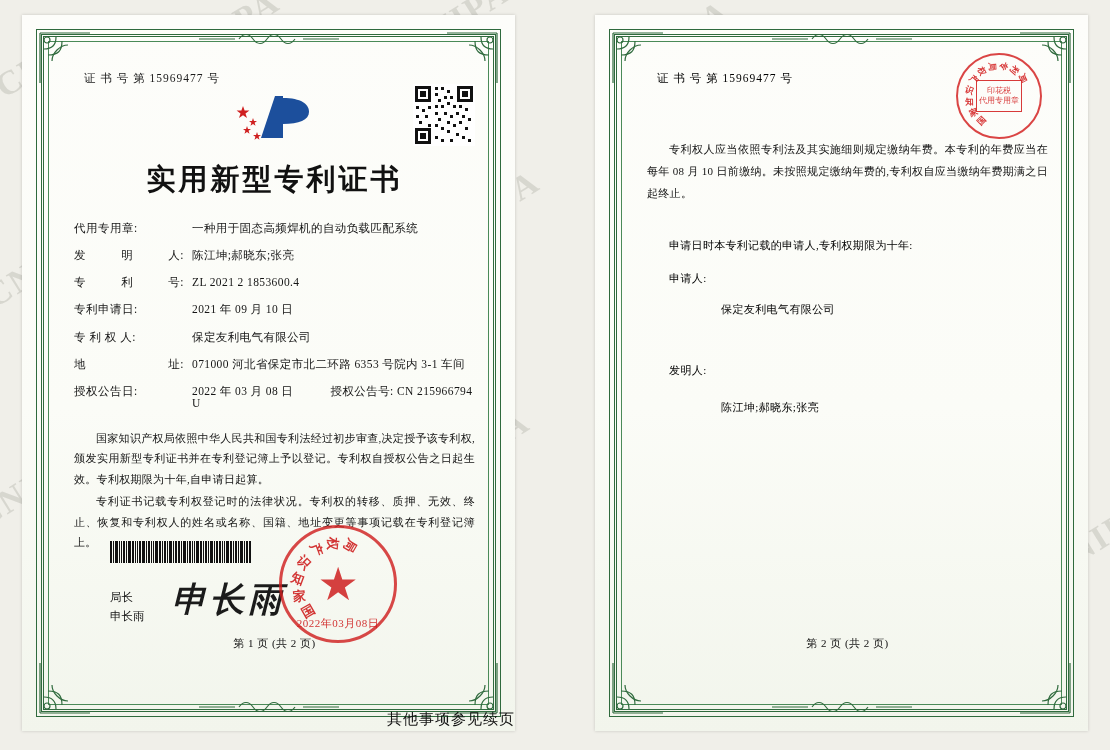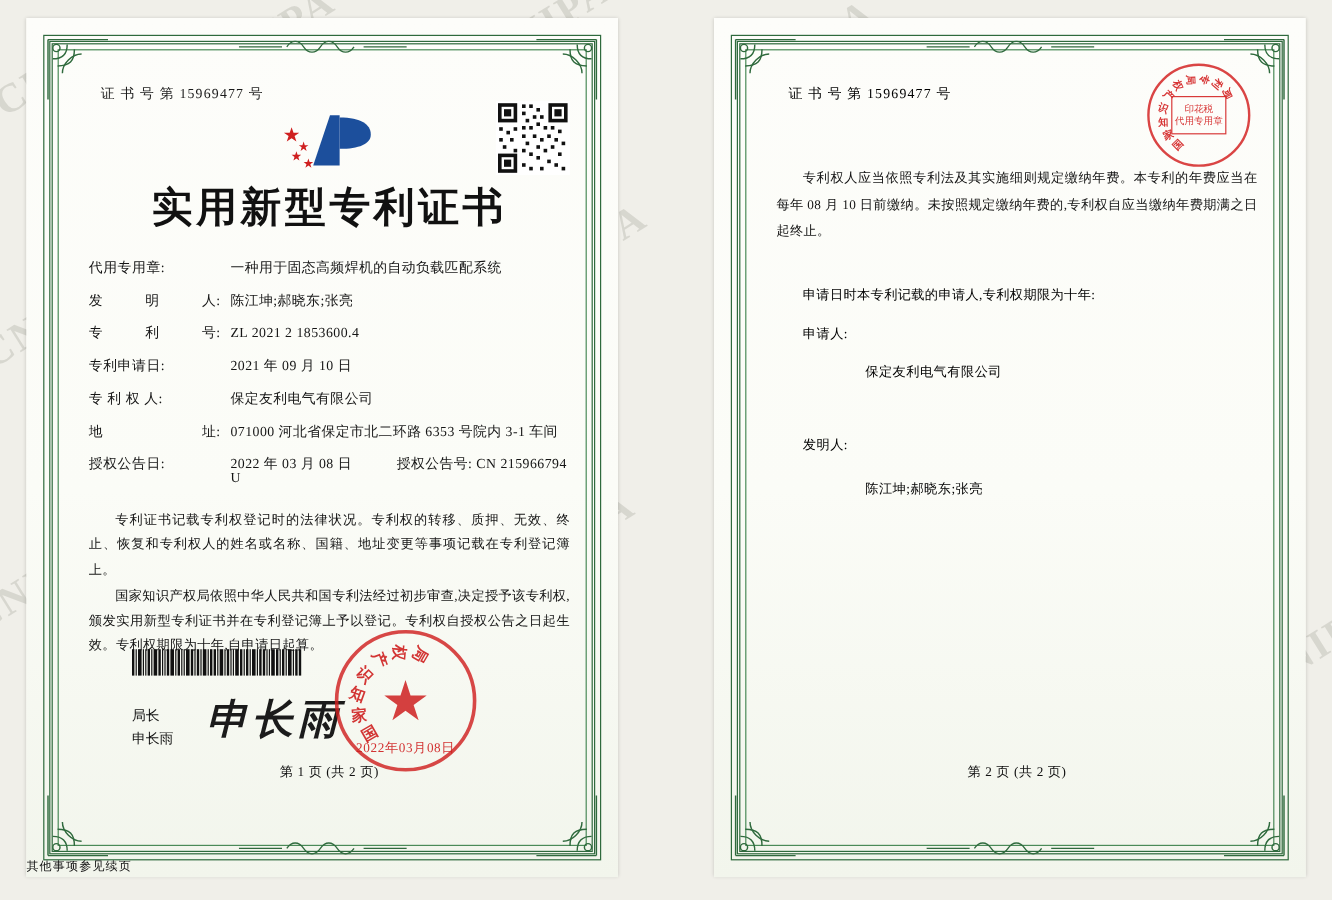--- a/index.html
+++ b/index.html
@@ -118,25 +118,25 @@
   .qr {
     position: absolute;
     right: 0;
     top: -6px;
     width: 62px;
     height: 62px;
   }
   .qr svg { display: block; }
   .title {
     text-align: center;
-    font-size: 34px;
+    font-size: 29px;
     font-weight: bold;
     letter-spacing: 3px;
     color: #111;
-    margin-top: 4px;
+    margin-top: 14px;
     font-family: "Liberation Serif", serif;
   }
   .fields {
     margin-top: 22px;
     font-size: 11.5px;
     color: #151515;
     line-height: 1.1;
   }
   .frow {
     display: flex;
@@ -259,24 +259,24 @@
     position: absolute;
     left: 0; right: 0;
     bottom: 30px;
     text-align: center;
     font-size: 11px;
     color: #111;
     letter-spacing: 0.5px;
   }
   .below-note {
     position: absolute;
-    left: 0; right: 0;
+    left: 16px; right: 0;
     bottom: 2px;
-    text-align: left;
-    font-size: 10px;
+    text-align: right;
+    font-size: 15px;
     color: #111;
     letter-spacing: 1px;
   }
   
   .p2-top {
     font-size: 11.5px;
     margin-left: 10px;
     letter-spacing: 1px;
   }
   .p2-seal {
@@ -555,22 +555,22 @@
           <div class="fval">
             <span>2022 年 03 月 08 日</span>
             <span class="sub-label">授权公告号:</span>
             <span>CN 215966794 U</span>
           </div>
         </div>
 
       </div>
 
       <div class="paras">
+        <p>国家知识产权局依照中华人民共和国专利法经过初步审查,决定授予该专利权,颁发实用新型专利证书并在专利登记簿上予以登记。专利权自授权公告之日起生效。专利权期限为十年,自申请日起算。</p>
         <p>专利证书记载专利权登记时的法律状况。专利权的转移、质押、无效、终止、恢复和专利权人的姓名或名称、国籍、地址变更等事项记载在专利登记簿上。</p>
-        <p>国家知识产权局依照中华人民共和国专利法经过初步审查,决定授予该专利权,颁发实用新型专利证书并在专利登记簿上予以登记。专利权自授权公告之日起生效。专利权期限为十年,自申请日起算。</p>
       </div>
 
       <div class="barcode">
         <i style="width:2px"></i>
           <i style="width:1px"></i>
           <i style="width:3px"></i>
           <i style="width:1px"></i>
         <i style="width:1px"></i>
           <i style="width:2px"></i>
           <i style="width:1px"></i>

